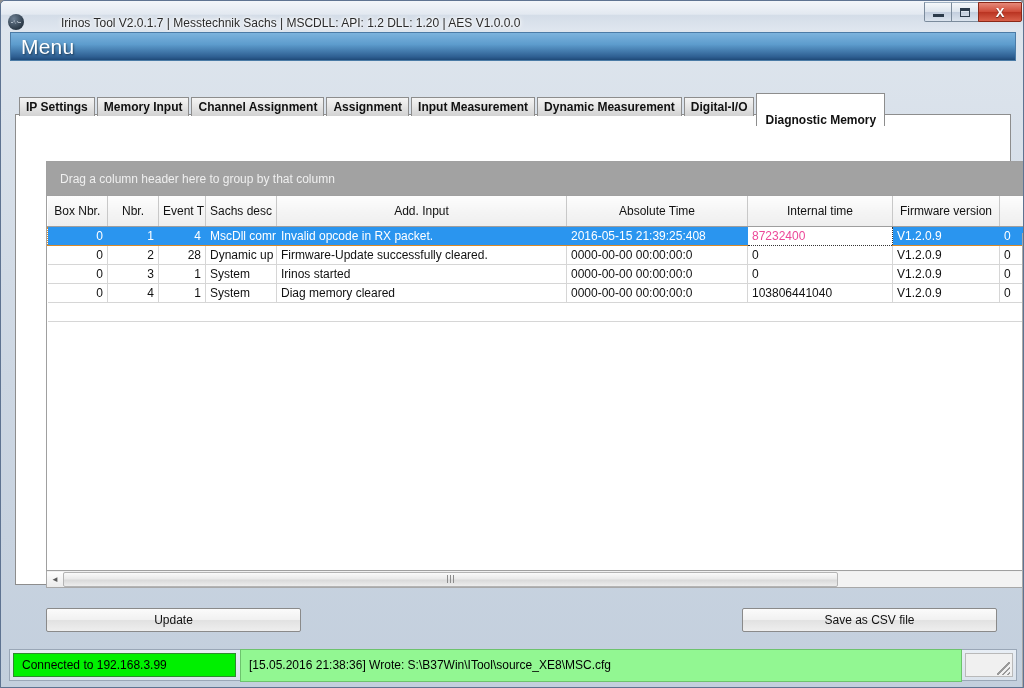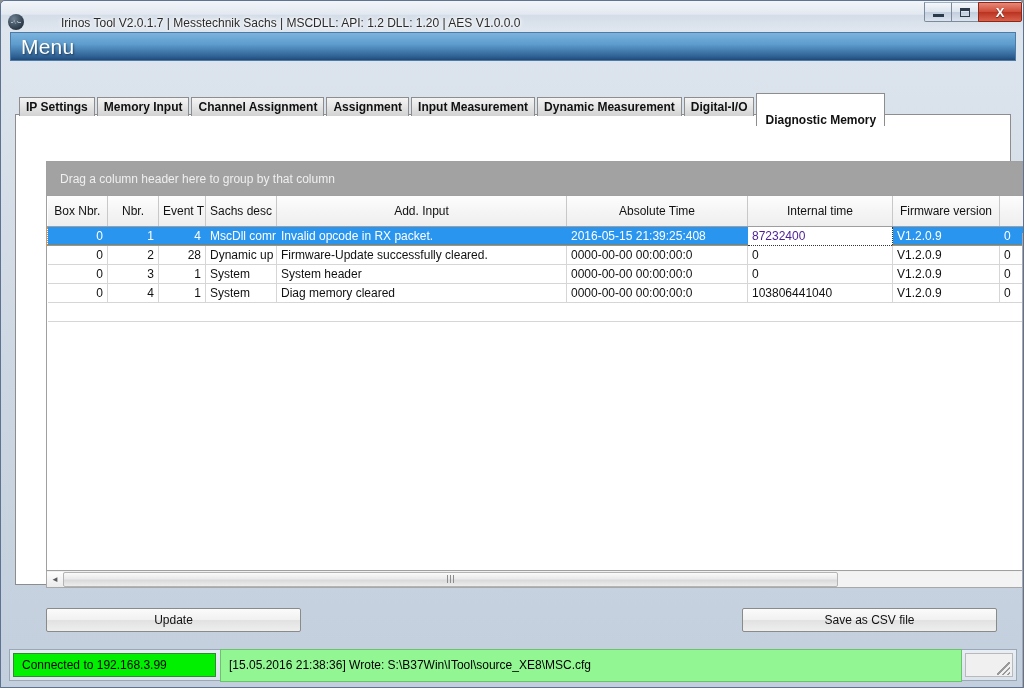--- a/index.html
+++ b/index.html
@@ -180,21 +180,21 @@
   tr.sel td {
     background: #2a95ef;
     color: #ffffff;
     border-right-color: #2a95ef;
     border-bottom-color: #d78a2a;
     border-top: 1px dotted #d78a2a;
   }
   tr.sel td:first-child { border-left: 1px dotted #d78a2a; }
   tr.sel td.focused {
     background: #ffffff;
-    color: #4c1d95;
+    color: #ec4899;
     border: 1px dotted #333;
   }
   .filler-row td { border-right: none; border-bottom: none; height: 18px; }
 
   
   .hscroll {
     position: absolute; left: 30px; top: 456px;
     width: 1000px; height: 17px;
     background: #f0f0f0;
     border: 1px solid #a8a8a8;
@@ -245,21 +245,21 @@
   
   .statusbar {
     position: absolute; left: 8px; top: 648px;
     width: 1008px; height: 32px;
     background: linear-gradient(to bottom, #e8eef5, #dbe3ec);
     border: 1px solid #9aa7b7;
     display: flex; align-items: center;
     padding: 3px;
   }
   .status-conn {
-    width: 203px; height: 24px;
+    width: 223px; height: 24px;
     background: #00f000;
     border: 1px solid #2e8b2e;
     display: flex; align-items: center;
     padding-left: 8px;
     font-size: 12px; color: #000;
   }
   .status-msg {
     flex: 1; height: 33px; margin-left: 4px;
     background: #92f792;
     border: 1px solid #6dc36d;
@@ -371,21 +371,21 @@
                 <td>0000-00-00 00:00:00:0</td>
                 <td>0</td>
                 <td>V1.2.0.9</td>
                 <td>0</td>
               </tr>
               <tr>
                 <td class="num">0</td>
                 <td class="num">3</td>
                 <td class="num">1</td>
                 <td>System</td>
-                <td>System header</td>
+                <td>Irinos started</td>
                 <td>0000-00-00 00:00:00:0</td>
                 <td>0</td>
                 <td>V1.2.0.9</td>
                 <td>0</td>
               </tr>
               <tr>
                 <td class="num">0</td>
                 <td class="num">4</td>
                 <td class="num">1</td>
                 <td>System</td>

